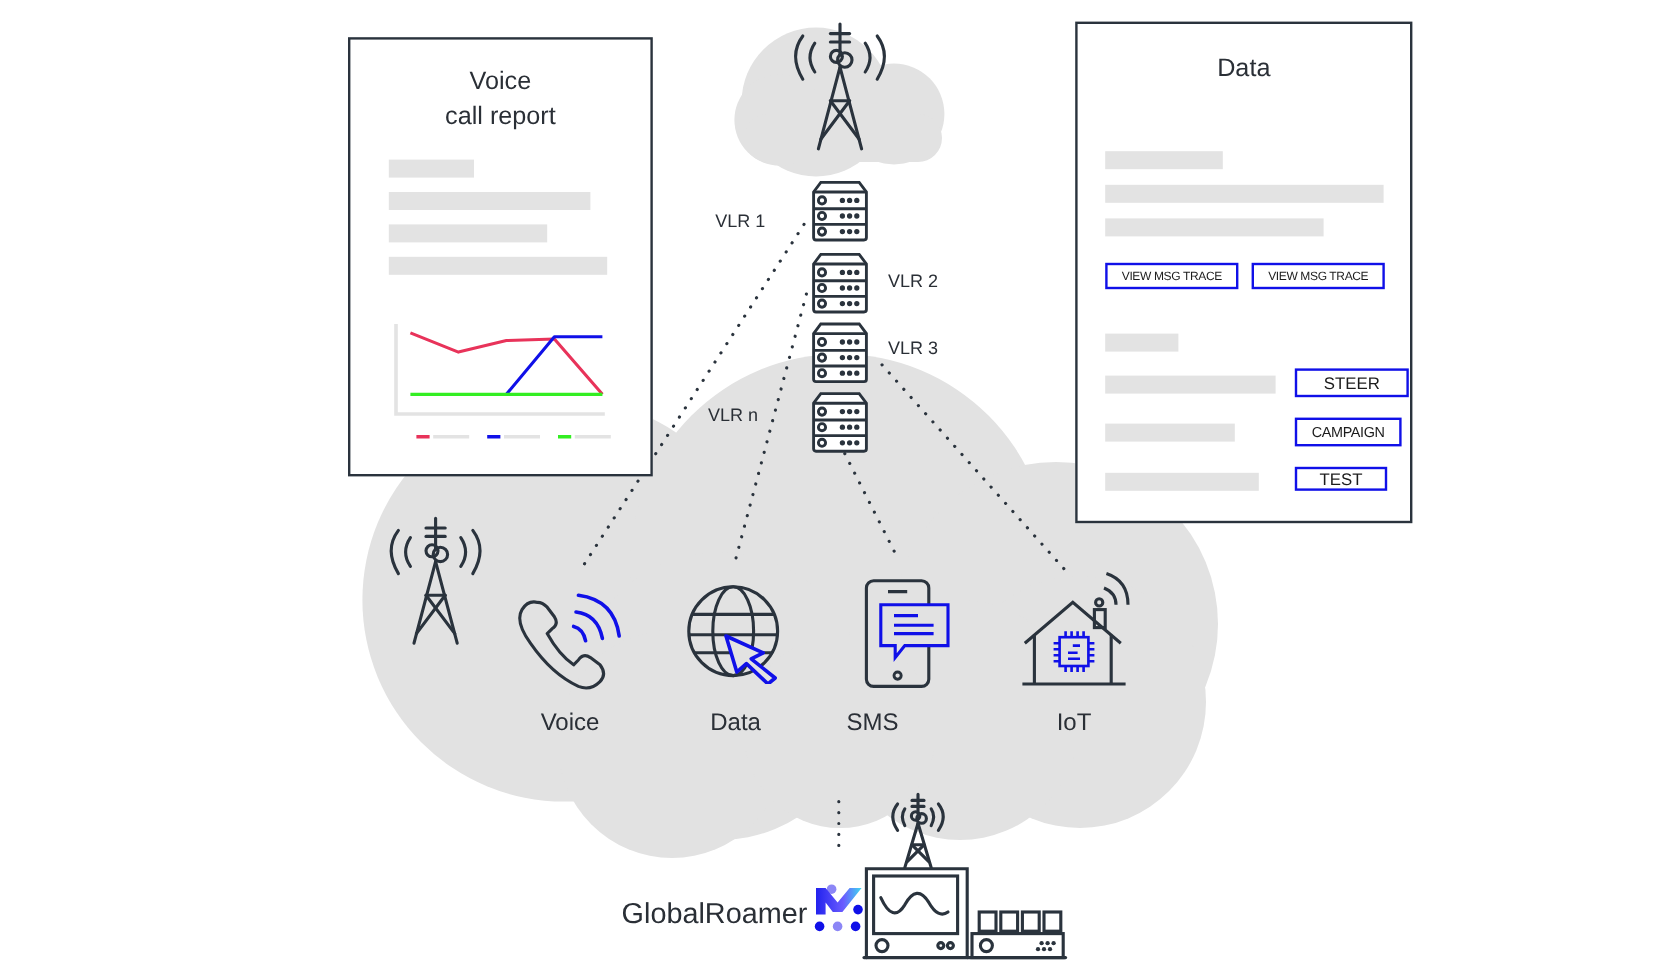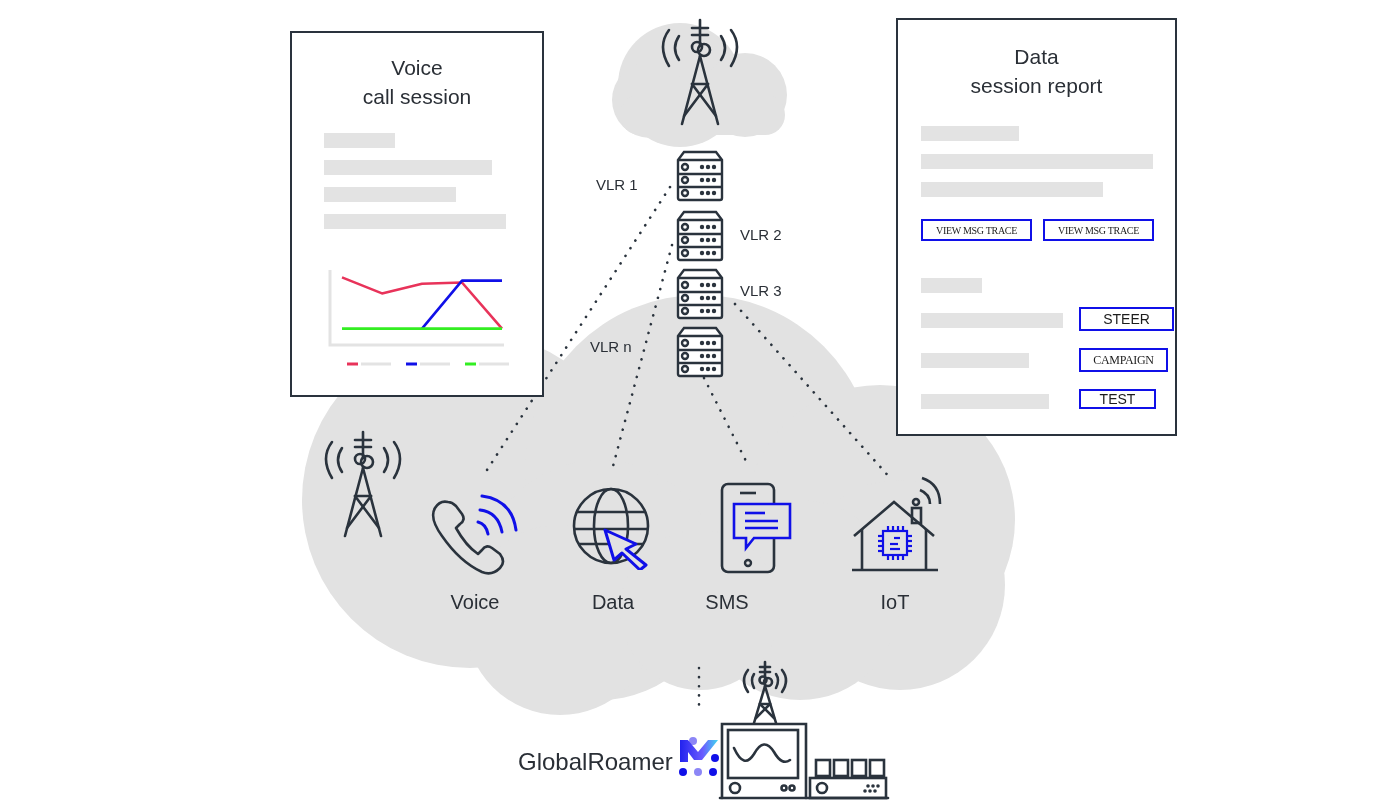--- a/index.html
+++ b/index.html
@@ -5,21 +5,21 @@
   html, body { margin: 0; padding: 0; background: #ffffff; }
   body { width: 1400px; height: 812px; position: relative; overflow: hidden;
          font-family: "Liberation Sans", "DejaVu Sans", sans-serif; color: #2a2f36; }
   .abs { position: absolute; }
   #bg { position: absolute; left: 0; top: 0; }
   .report { position: absolute; background: #fff; border: 2px solid #2a333d; box-sizing: border-box; }
   .report-title { position: absolute; left: 0; right: 0; text-align: center; font-size: 21px; line-height: 29px; color: #2a2f36; }
   .bar { position: absolute; height: 15px; background: #e3e3e3; }
   .btn { position: absolute; border: 2px solid #1010e8; background: #fff; box-sizing: border-box;
          display: flex; align-items: center; justify-content: center; color: #1c1c1c; cursor: pointer; white-space: nowrap; }
-  .btn.small { font-size: 10px; letter-spacing: -0.3px; font-family: Liberation Serif, serif; }
+  .btn.small { font-size: 10px; letter-spacing: -0.3px; }
   .btn.big { font-size: 14px; }
   .label { position: absolute; font-size: 15px; color: #2a2f36; white-space: nowrap; }
   .svc-label { position: absolute; font-size: 20px; color: #2a2f36; text-align: center; width: 100px; }
   .icon { position: absolute; }
 </style>
 </head>
 <body>
 
 <svg id="bg" width="1400" height="812">
   <g fill="#e2e2e2">
@@ -157,42 +157,41 @@
     </svg>
   </div>
 
 <div class="label" style="left:596px;top:176px">VLR 1</div>
 <div class="label" style="left:740px;top:226px">VLR 2</div>
 <div class="label" style="left:740px;top:282px">VLR 3</div>
 <div class="label" style="left:590px;top:338px">VLR n</div>
 
 <div class="report" style="left:290px;top:31px;width:254px;height:366px">
   <div class="report-title" style="top:20px">Voice</div>
-  <div class="report-title" style="top:49px">call session</div>
+  <div class="report-title" style="top:49px">call report</div>
   <div class="bar" style="left:32px;top:100px;width:71px"></div>
   <div class="bar" style="left:32px;top:127px;width:168px"></div>
   <div class="bar" style="left:32px;top:154px;width:132px"></div>
   <div class="bar" style="left:32px;top:181px;width:182px"></div>
   <svg id="voice-chart" class="abs" style="left:30px;top:232px" width="190" height="110">
       <polyline points="8,5 8,80 182,80" fill="none" stroke="#e3e3e3" stroke-width="3"></polyline>
       <polyline points="20,12.399999999999999 60,28.4 100,18.799999999999997 140,17.520000000000003 180,63.6" fill="none" stroke="#e8335a" stroke-width="2.6" stroke-linejoin="round"></polyline>
       <polyline points="100,63.6 140,15.600000000000001 180,15.600000000000001" fill="none" stroke="#1010e8" stroke-width="2.6" stroke-linejoin="round"></polyline>
       <polyline points="20,63.6 60,63.6 100,63.6 140,63.6 180,63.6" fill="none" stroke="#33ee22" stroke-width="2.6" stroke-linejoin="round"></polyline>
       <line x1="25" y1="99" x2="36" y2="99" stroke="#e8335a" stroke-width="3"></line>
       <line x1="39" y1="99" x2="69" y2="99" stroke="#e3e3e3" stroke-width="3"></line>
       <line x1="84" y1="99" x2="95" y2="99" stroke="#1010e8" stroke-width="3"></line>
       <line x1="98" y1="99" x2="128" y2="99" stroke="#e3e3e3" stroke-width="3"></line>
       <line x1="143" y1="99" x2="154" y2="99" stroke="#33ee22" stroke-width="3"></line>
       <line x1="157" y1="99" x2="187" y2="99" stroke="#e3e3e3" stroke-width="3"></line>
     </svg>
 </div>
 
 <div class="report" style="left:896px;top:18px;width:281px;height:418px">
   <div class="report-title" style="top:22px">Data</div>
-  <div class="report-title" style="top:51px">session report</div>
   <div class="bar" style="left:23px;top:106px;width:98px"></div>
   <div class="bar" style="left:23px;top:134px;width:232px"></div>
   <div class="bar" style="left:23px;top:162px;width:182px"></div>
   <div class="btn small" style="left:23px;top:199px;width:111px;height:22px">VIEW MSG TRACE</div>
   <div class="btn small" style="left:145px;top:199px;width:111px;height:22px">VIEW MSG TRACE</div>
   <div class="bar" style="left:23px;top:258px;width:61px"></div>
   <div class="bar" style="left:23px;top:293px;width:142px"></div>
   <div class="btn big" style="left:181px;top:287px;width:95px;height:24px">STEER</div>
   <div class="bar" style="left:23px;top:333px;width:108px"></div>
   <div class="btn small" style="left:181px;top:328px;width:89px;height:24px;font-size:12px">CAMPAIGN</div>

